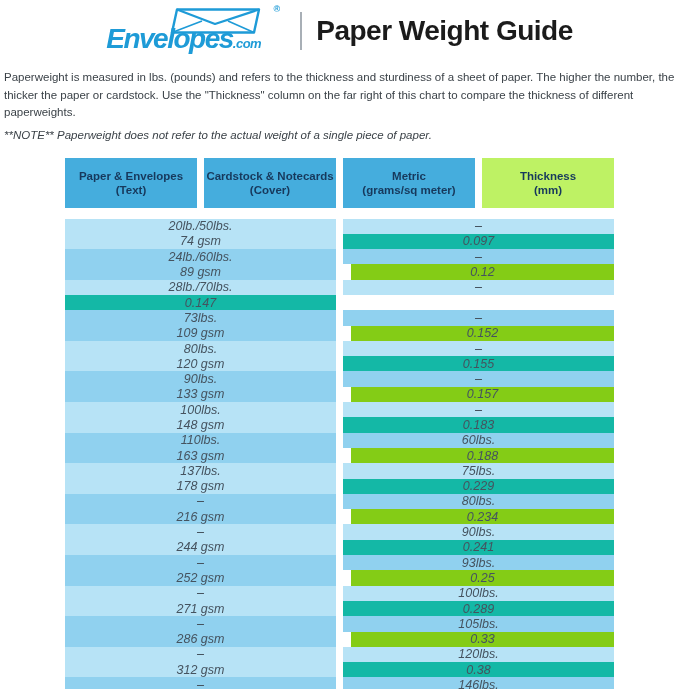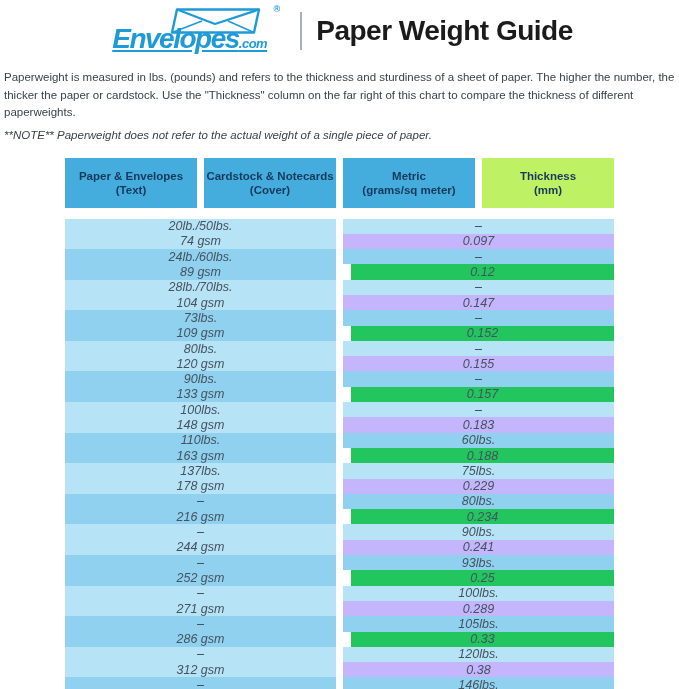--- a/index.html
+++ b/index.html
@@ -6,23 +6,23 @@
   body {
     width: 679px; height: 689px; background: #ffffff;
     font-family: "Liberation Sans", sans-serif; color: #3b4248;
     position: relative; overflow: hidden;
   }
 
   
   .masthead { display: flex; align-items: center; justify-content: center; gap: 14px; padding-top: 5px; height: 52px; }
   .logo { position: relative; height: 50px; width: 180px; }
   .logo-text {
-    position: absolute; left: 6px; bottom: 3px;
+    position: absolute; left: 0; bottom: 3px;
     font-style: italic; font-weight: bold; font-size: 28px;
-    color: #1E9BD7; letter-spacing: -1.5px; line-height: 1; text-decoration: underline;
+    color: #1E9BD7; letter-spacing: -1.5px; line-height: 1;
   }
   .logo-tld { font-size: 13px; font-weight: bold; letter-spacing: -0.5px; }
   .env-svg { position: absolute; left: 58px; top: 1px; width: 102px; height: 27px; }
   .reg-mark { position: absolute; right: 6px; top: -2px; font-size: 9px; font-weight: bold; color: #1E9BD7; }
   .head-divider { width: 2px; height: 38px; background: #A8AFB6; }
   .page-title { font-size: 28px; font-weight: bold; color: #1b1b1b; letter-spacing: -0.5px; }
 
   
   .intro-paragraph { margin: 12px 4px 0 4px; font-size: 11.5px; line-height: 17.5px; color: #3b4248; }
   .intro-note { margin: 7px 4px 0 4px; font-size: 11.5px; font-style: italic; color: #3b4248; }
@@ -36,22 +36,22 @@
     color: #17395C; background: #45ADDD;
   }
   .hcell.orange { background: #bef264; }
   .trow { display: grid; grid-template-columns: 1fr 1fr; column-gap: 7px; height: 30.6px; }
   .tcell {
     display: flex; align-items: center; justify-content: center;
     font-style: italic; font-size: 12.5px; color: #45535F;
   }
   .trow.light .tcell { background: #B7E3F6; }
   .trow.dark  .tcell { background: #90D1EF; }
-  .trow.light .tcell.thickness { background: #c4b5fd; }
-  .trow.dark  .tcell.thickness { background: #22c55e; margin-left: 8px; }
+  .trow.light .tcell.thickness { background: #14b8a6; }
+  .trow.dark  .tcell.thickness { background: #84cc16; margin-left: 8px; }
 </style>
 </head>
 <body>
 
 <div class="masthead">
   <div class="logo">
     <svg class="env-svg" viewBox="0 0 102 27" fill="none">
       <path d="M8 25.5 L13 2.5 L95 2.5 L90 25.5 Z" stroke="#1E9BD7" stroke-width="2.4" fill="#ffffff" stroke-linejoin="round"></path>
       <path d="M13 2.5 L51 17 L95 2.5" stroke="#1E9BD7" stroke-width="2.2" fill="none" stroke-linejoin="round"></path>
       <path d="M8 25.5 L38 14 M90 25.5 L64 14" stroke="#1E9BD7" stroke-width="1.6" fill="none"></path>
@@ -94,21 +94,20 @@
       </div>
       <div class="trow dark">
         <div class="tcell">24lb./60lbs.</div>
         <div class="tcell">–</div>
         <div class="tcell">89 gsm</div>
         <div class="tcell thickness">0.12</div>
       </div>
       <div class="trow light">
         <div class="tcell">28lb./70lbs.</div>
         <div class="tcell">–</div>
-        <div class="tcell">104 gsm</div>
         <div class="tcell thickness">0.147</div>
       </div>
       <div class="trow dark">
         <div class="tcell">73lbs.</div>
         <div class="tcell">–</div>
         <div class="tcell">109 gsm</div>
         <div class="tcell thickness">0.152</div>
       </div>
       <div class="trow light">
         <div class="tcell">80lbs.</div>

